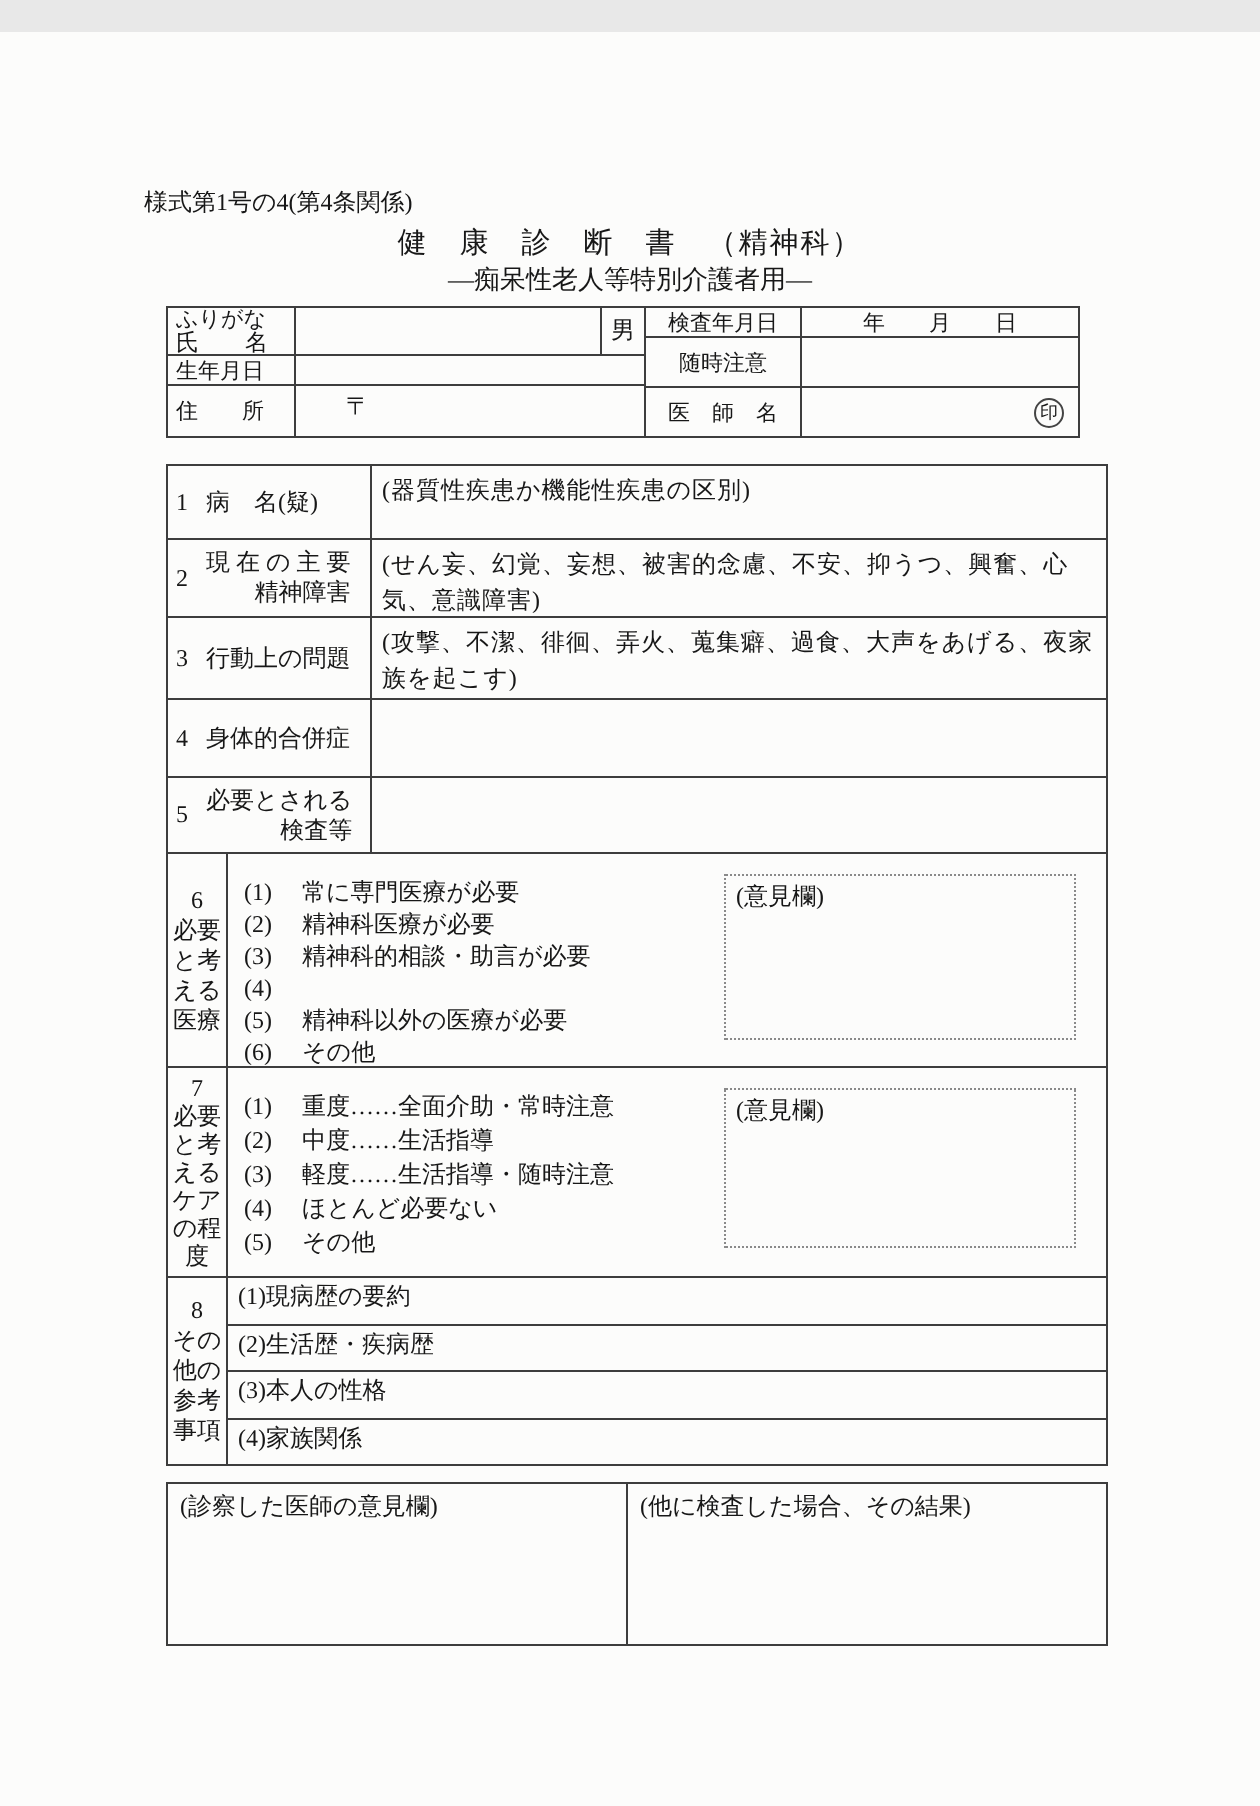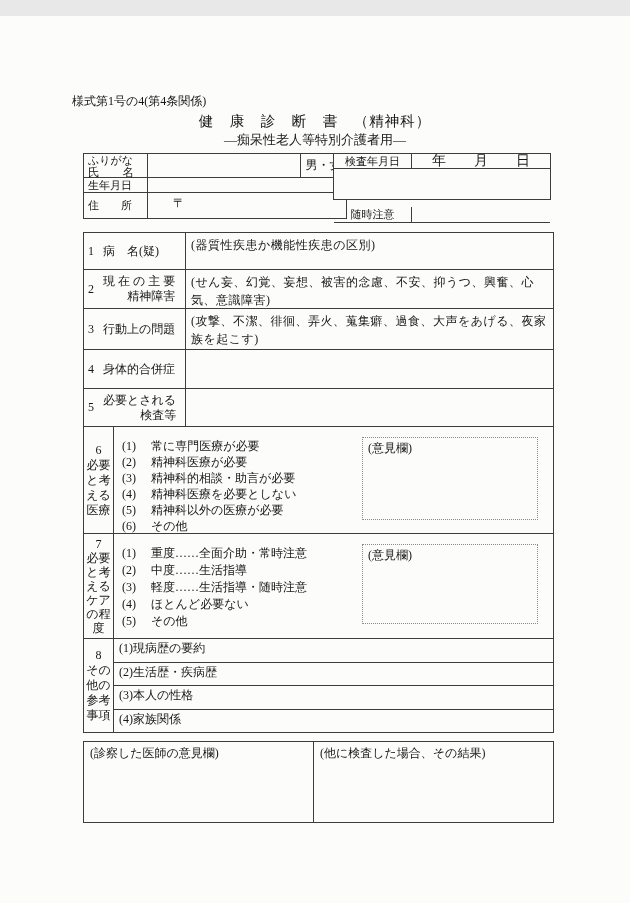--- a/index.html
+++ b/index.html
@@ -28,26 +28,26 @@
   .p-row3 { flex:1; display:flex;gap:21px; }
   .p-label { width:64px; padding:0 4px; font-size:11px; line-height:12px; }
   .p-label .l2 { font-size:11.5px; }
   .p-name { flex:1; }
   .p-sex { width:45px; display:flex; align-items:center; justify-content:center; font-size:12px; }
   .p-label-mid { width:64px; padding:0 4px; font-size:11px; display:flex; align-items:center; }
   .p-value { flex:1; }
   .p-addr { flex:1; padding:2px 4px; font-size:12px; }
 
   
-  .exam { left:333px; top:137px; width:218px; height:47px; display:flex; flex-direction:column;gap:38px; }
+  .exam { left:322px; top:137px; width:218px; height:66px; display:flex; flex-direction:column; }
   .e-row1 { height:15px; display:flex; }
   .e-row2 { height:25px; display:flex; }
   .e-row3 { flex:1; display:flex; }
   .e-label { width:78px; display:flex; align-items:center; justify-content:center; font-size:11px; }
-  .e-value { flex:1; display:flex; align-items:center; justify-content:center; font-size:14px; }
+  .e-value { flex:1; display:flex; align-items:center; justify-content:center; font-size:11px; }
   .e-blank { flex:1; }
   .e-doc { flex:1; display:flex; align-items:center; justify-content:flex-end; }
   .seal { width:15px; height:15px; border:1px solid #444; border-radius:50%;
           font-size:9px; line-height:13px; text-align:center; margin-right:7px; }
 
   
   .main { left:83px; top:216px; width:471px; display:flex; flex-direction:column; }
   .m-row { display:flex; }
   .m-label { width:102px; padding:2px 4px; font-size:12px; display:flex; align-items:center; }
   .m-no { width:15px; flex:none; }
@@ -174,21 +174,20 @@
         <div class="opt">
           <span class="opt-no">(2)</span>
           <span>精神科医療が必要</span>
         </div>
         <div class="opt">
           <span class="opt-no">(3)</span>
           <span>精神科的相談・助言が必要</span>
         </div>
         <div class="opt">
           <span class="opt-no">(4)</span>
-          <span>精神科医療を必要としない</span>
         </div>
         <div class="opt">
           <span class="opt-no">(5)</span>
           <span>精神科以外の医療が必要</span>
         </div>
         <div class="opt">
           <span class="opt-no">(6)</span>
           <span>その他</span>
         </div>
         <div class="opinion">(意見欄)</div>

